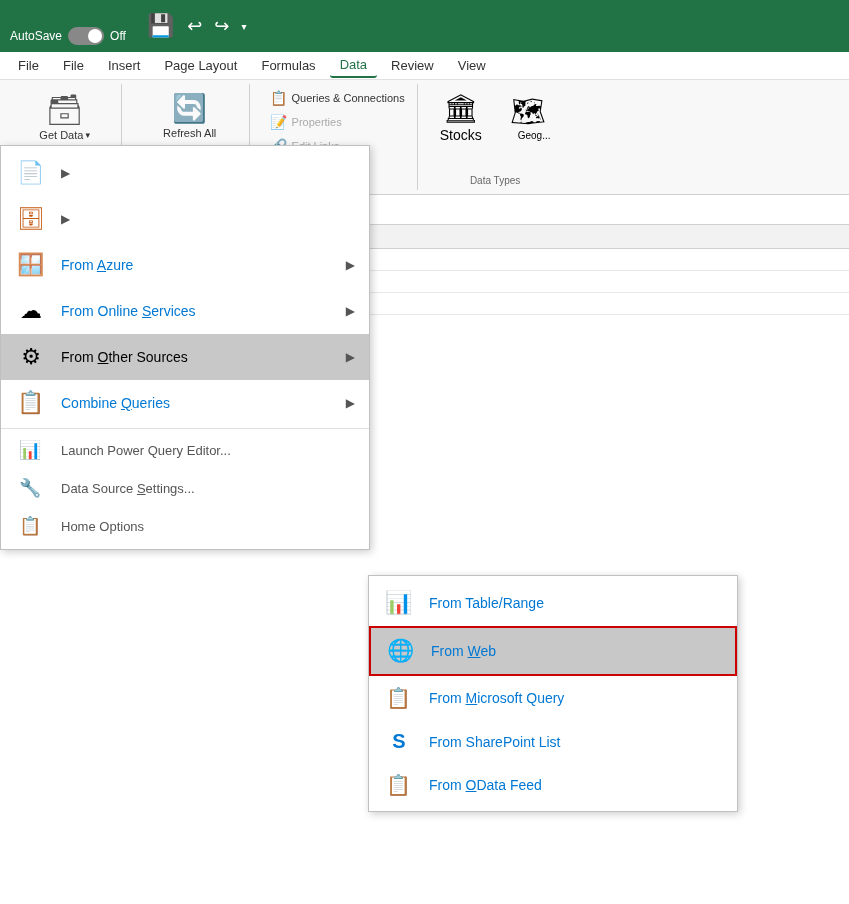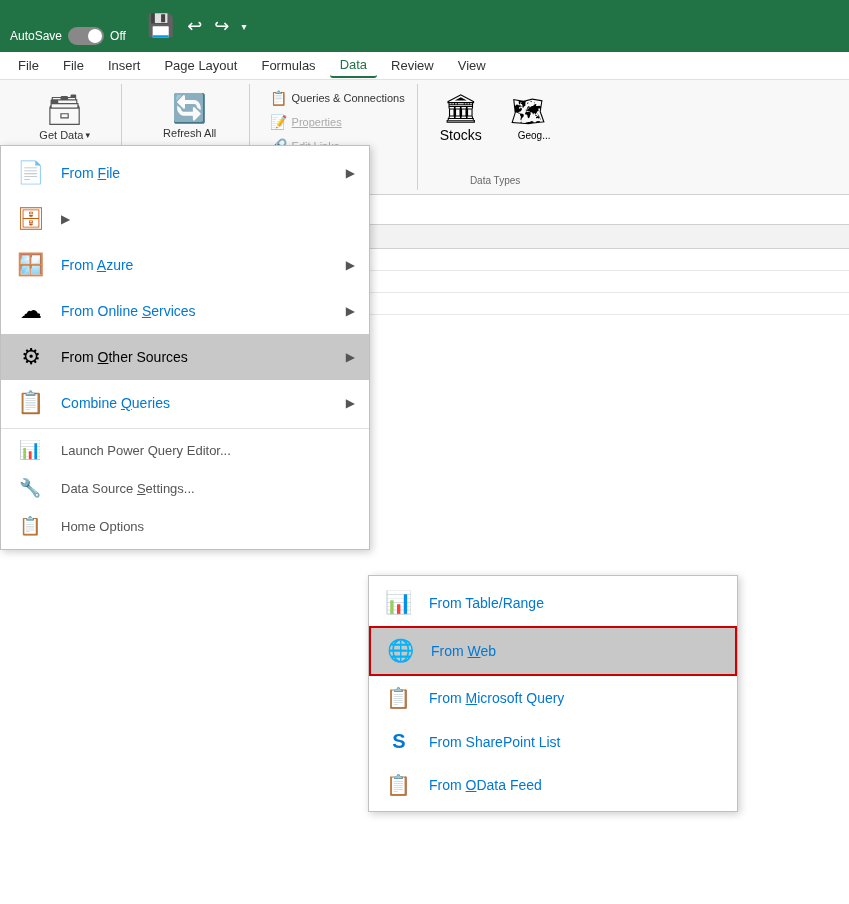--- a/index.html
+++ b/index.html
@@ -377,21 +377,21 @@
     <div class="ribbon-group-label">Queries &amp; Connections</div>
   </div>
 
   <div class="ribbon-group" style="min-width:140px;">
     <div class="ribbon-btn-small" style="width:100%;">
       <span style="font-size:14px;">📋</span>
       <span>Queries &amp; Connections</span>
     </div>
     <div class="ribbon-btn-small" style="width:100%; color:#aaa;">
       <span style="font-size:14px; color:#aaa;">📝</span>
-      <span style="color:#aaa;text-decoration:underline;">Properties</span>
+      <span style="color:#aaa;">Properties</span>
     </div>
     <div class="ribbon-btn-small" style="width:100%; color:#aaa;">
       <span style="font-size:14px; color:#aaa;">🔗</span>
       <span style="color:#aaa;">Edit Links</span>
     </div>
   </div>
 
   <div class="ribbon-group">
     <div class="stocks-geo-group">
       <div class="stocks-geo-item">
@@ -445,21 +445,20 @@
     </div>
   </div>
 </div>
 
 <div class="dropdown-overlay">
 
   <div class="main-menu">
 
     <div class="main-menu-item">
       <span class="item-icon">📄</span>
-      <span class="item-label">From <span class="underline">F</span>ile</span>
       <span class="chevron">▶</span>
     </div>
 
     <div class="main-menu-item">
       <span class="item-icon" style="color: #c55a11; font-size: 22px;">🗄</span>
       <span class="chevron">▶</span>
     </div>
 
     <div class="main-menu-item">
       <span class="item-icon">🪟</span>

